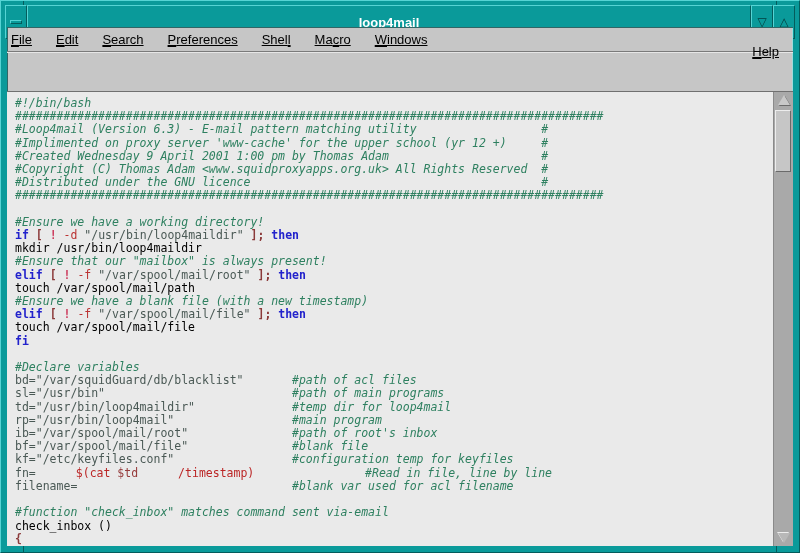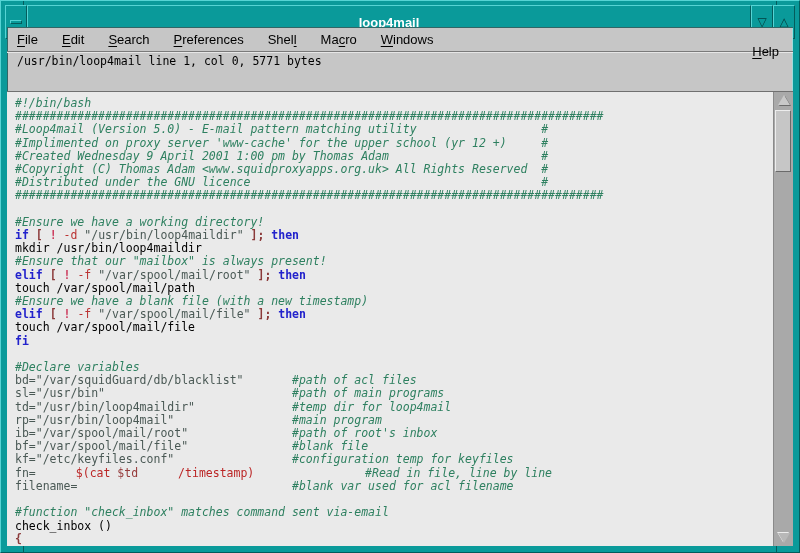--- a/index.html
+++ b/index.html
@@ -21,22 +21,22 @@
     border-bottom:1px solid var(--frame-dark);border-right:1px solid var(--frame-dark);box-sizing:border-box;}
   .tb-btn{width:22px;display:flex;align-items:center;justify-content:center;}
   .tb-title{flex:1;display:flex;align-items:center;justify-content:center;
     color:#ffffff;font-weight:bold;font-size:13px;}
   .dash{width:12px;height:4px;background:var(--frame);
     border-top:1px solid var(--frame-light);border-left:1px solid var(--frame-light);
     border-bottom:1px solid var(--frame-dark);border-right:1px solid var(--frame-dark);box-sizing:border-box;}
   .tri{font-size:12px;line-height:12px;color:#023c3c;}
   .client{position:absolute;left:6px;right:6px;top:26px;bottom:6px;background:var(--menu-bg);
     box-shadow:inset 1px 1px 0 rgba(0,70,70,.75), inset -1px -1px 0 rgba(130,235,235,.6);}
-  .menubar{height:20px;display:flex;align-items:center;gap:24px;padding:2px 14px 0 10px;
-    font-size:13px;color:#000;}
+  .menubar{height:20px;display:flex;align-items:center;gap:24px;padding:2px 14px 0 4px;
+    font-size:13px;color:#000;text-decoration:underline;}
   .menu-item{white-space:nowrap;}
   .menu-item u{text-decoration:underline;text-underline-offset:2px;}
   .menu-help{margin-left:auto;margin-top:24px;}
   .menu-sep{height:1px;background:#7a7a7a;box-shadow:0 1px 0 #e6e6e6;margin-top:2px;}
   .statusbar{height:17px;padding:2px 0 0 10px;font-family:"DejaVu Sans Mono",monospace;
     font-size:11.5px;color:#000;}
   .editor{position:absolute;left:0;right:0;top:64px;bottom:0;background:var(--editor-bg);
     border-top:1px solid #707070;display:flex;}
   pre.code{margin:0;flex:1;padding:5px 0 0 8px;font-family:"DejaVu Sans Mono",monospace;
     font-size:11.5px;line-height:13.2px;letter-spacing:0;color:var(--text);overflow:hidden;}
@@ -91,27 +91,24 @@
           <span class="menu-item"><u>E</u>dit</span>
           <span class="menu-item"><u>S</u>earch</span>
           <span class="menu-item"><u>P</u>references</span>
           <span class="menu-item">Shel<u>l</u></span>
           <span class="menu-item">Ma<u>c</u>ro</span>
           <span class="menu-item"><u>W</u>indows</span>
         </span>
       <span class="menu-item menu-help"><u>H</u>elp</span>
     </div>
     <div class="menu-sep"></div>
-    <div class="statusbar">
-      <span>/usr/bin/loop4mail line 1, col 0, 5771 bytes</span>
-    </div>
     <div class="editor">
       <pre class="code"><span class="tk-cmt">#!/bin/bash</span>
 <span class="tk-cmt">#####################################################################################</span>
-<span class="tk-cmt">#Loop4mail (Version 5.0) - E-mail pattern matching utility                  #</span>
+<span class="tk-cmt">#Loop4mail (Version 6.3) - E-mail pattern matching utility                  #</span>
 <span class="tk-cmt">#Implimented on proxy server 'www-cache' for the upper school (yr 12 +)     #</span>
 <span class="tk-cmt">#Created Wednesday 9 April 2001 1:00 pm by Thomas Adam                      #</span>
 <span class="tk-cmt">#Copyright (C) Thomas Adam &lt;www.squidproxyapps.org.uk&gt; All Rights Reserved  #</span>
 <span class="tk-cmt">#Distributed under the GNU licence                                          #</span>
 <span class="tk-cmt">#####################################################################################</span>
 
 <span class="tk-cmt">#Ensure we have a working directory!</span>
 <span class="tk-kw">if</span><span class="tk-def"> </span><span class="tk-brk">[</span><span class="tk-def"> </span><span class="tk-ex">!</span><span class="tk-def"> </span><span class="tk-opt">-d</span><span class="tk-def"> </span><span class="tk-str">"/usr/bin/loop4maildir"</span><span class="tk-def"> </span><span class="tk-brk">];</span><span class="tk-def"> </span><span class="tk-kw">then</span>
 <span class="tk-def">mkdir /usr/bin/loop4maildir</span>
 <span class="tk-cmt">#Ensure that our "mailbox" is always present!</span>

